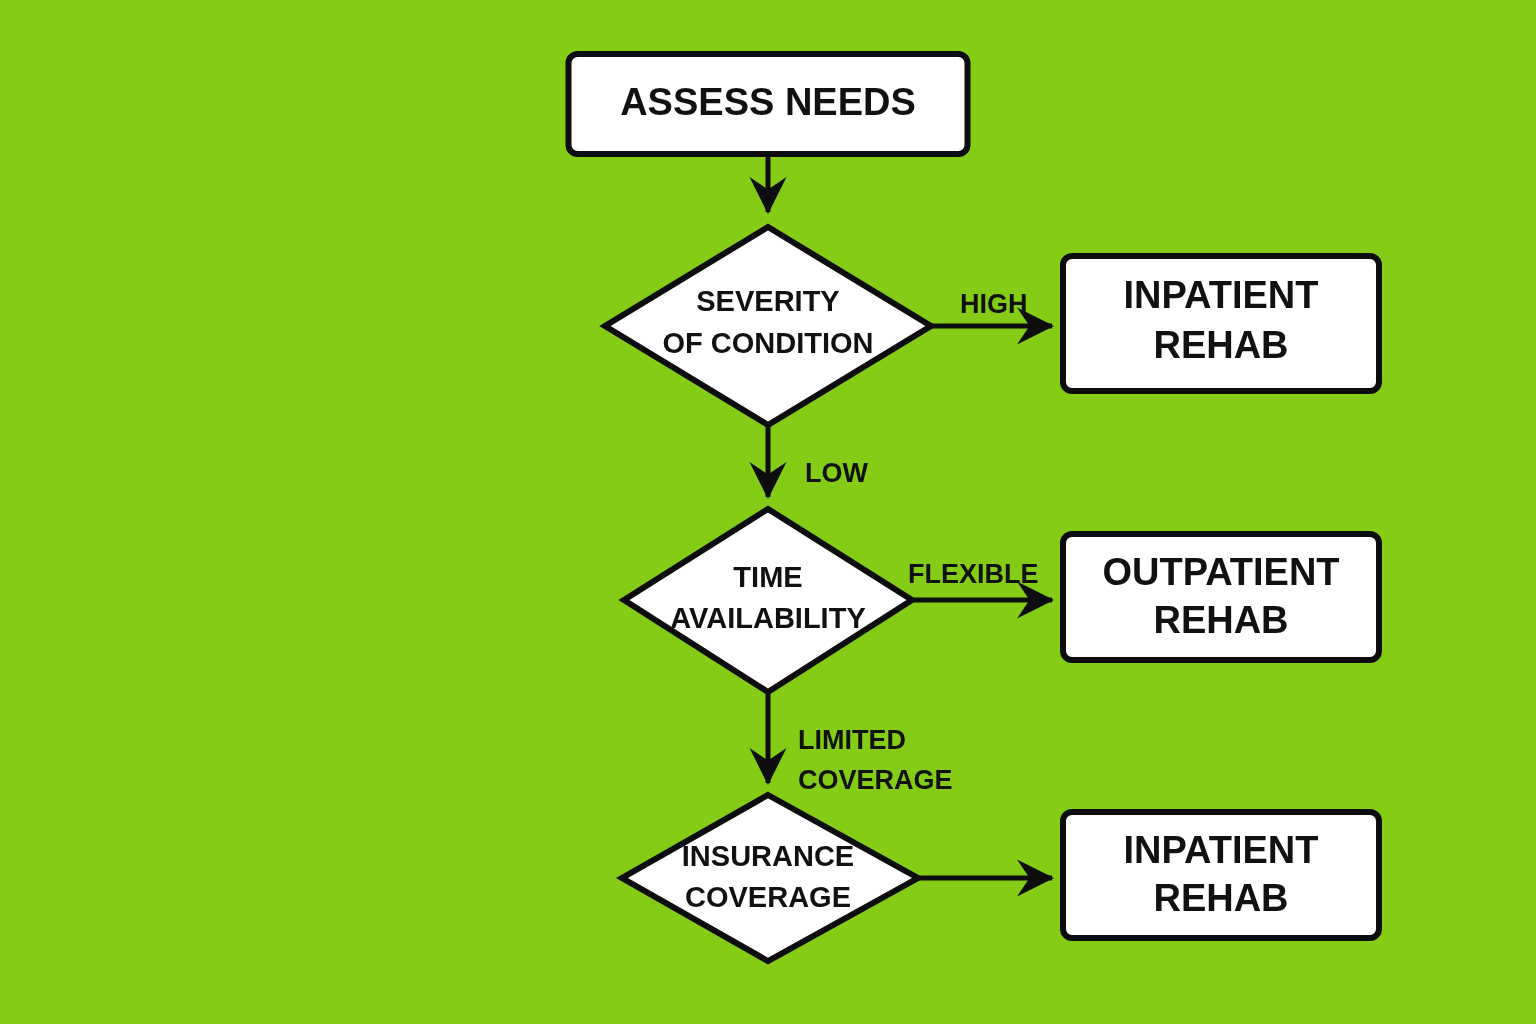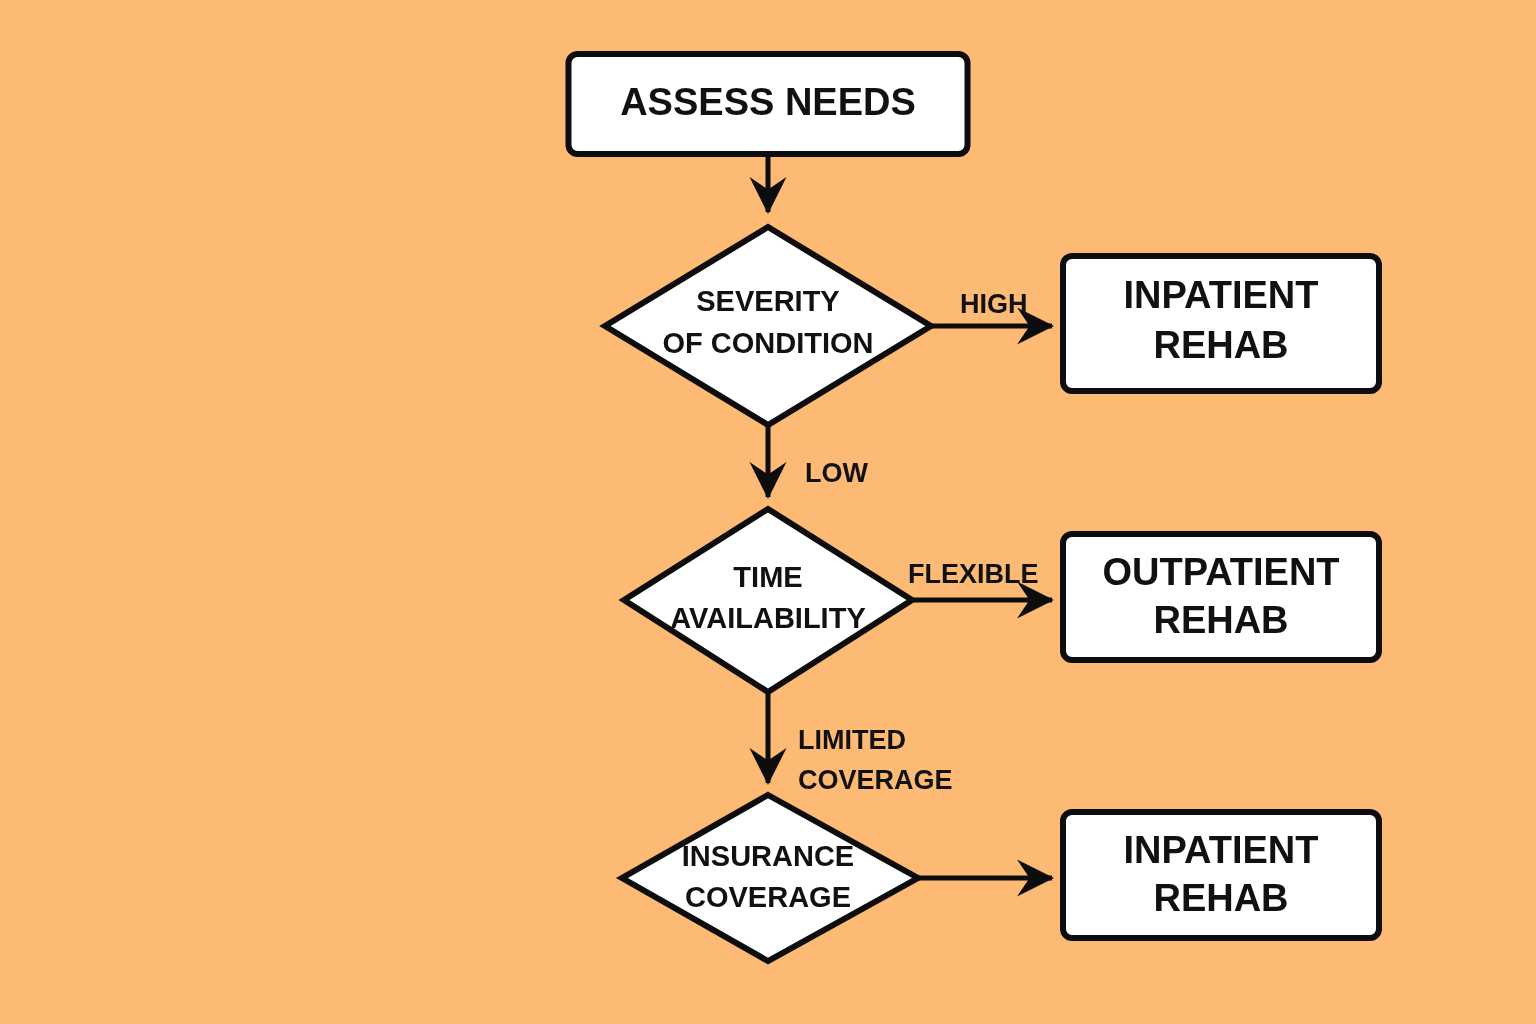--- a/index.html
+++ b/index.html
@@ -4,21 +4,21 @@
 <style>
   html, body {
     margin: 0;
     padding: 0;
     background: #ffffff;
   }
   #canvas {
     position: relative;
     width: 1536px;
     height: 1024px;
-    background: #fdba74;
+    background: #84cc16;
     overflow: hidden;
     font-family: "Liberation Sans", sans-serif;
     text-decoration: underline;
   }
   svg#flow {
     position: absolute;
     left: 0;
     top: 0;
     width: 1536px;
     height: 1024px;

